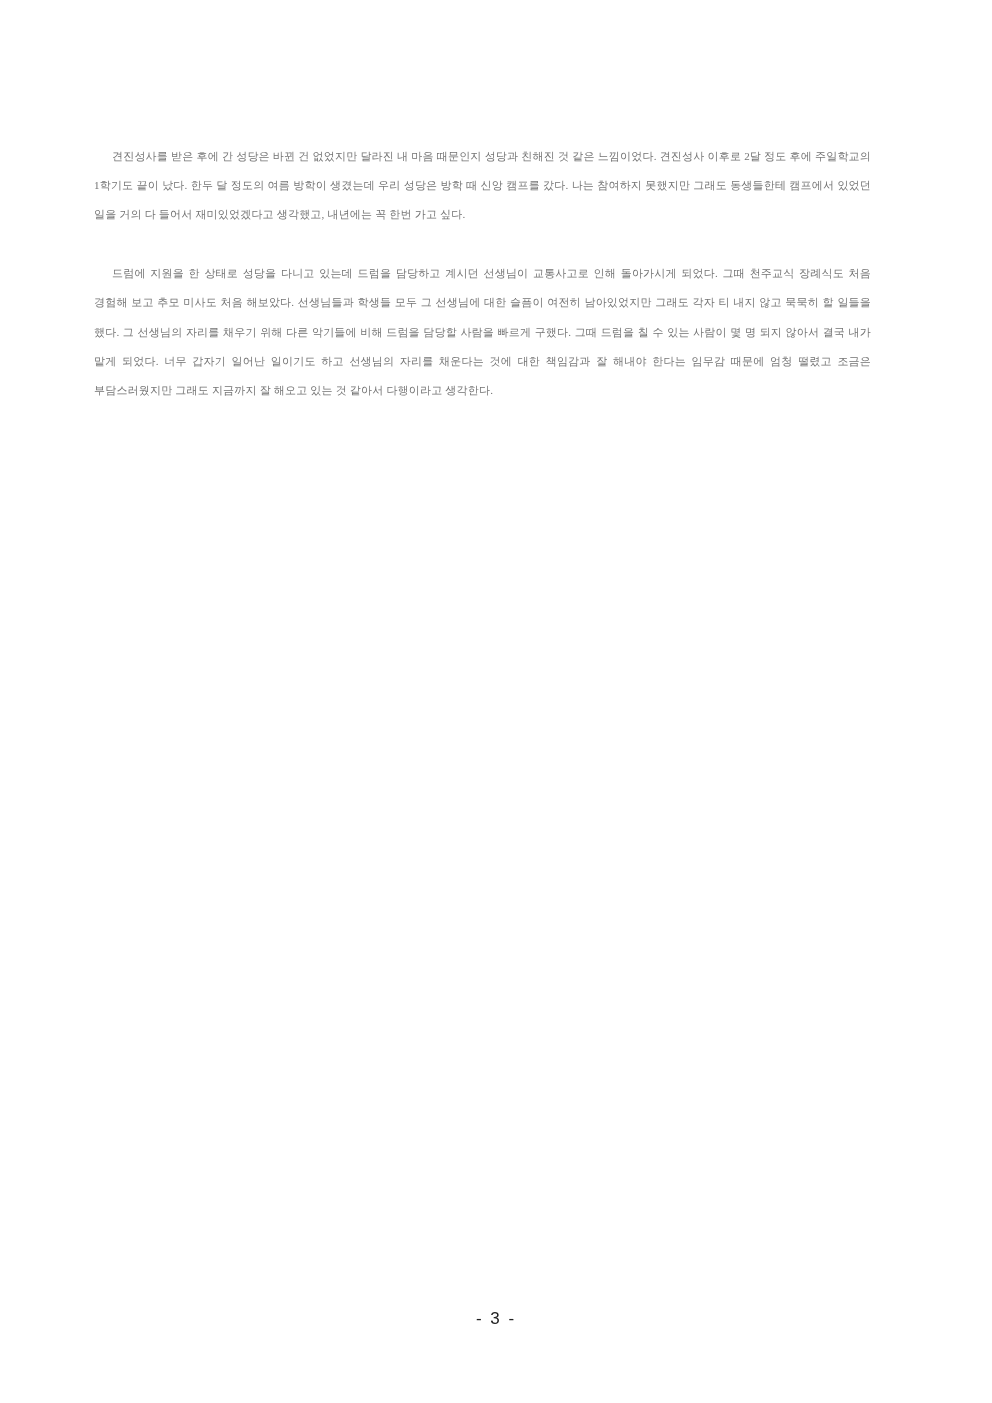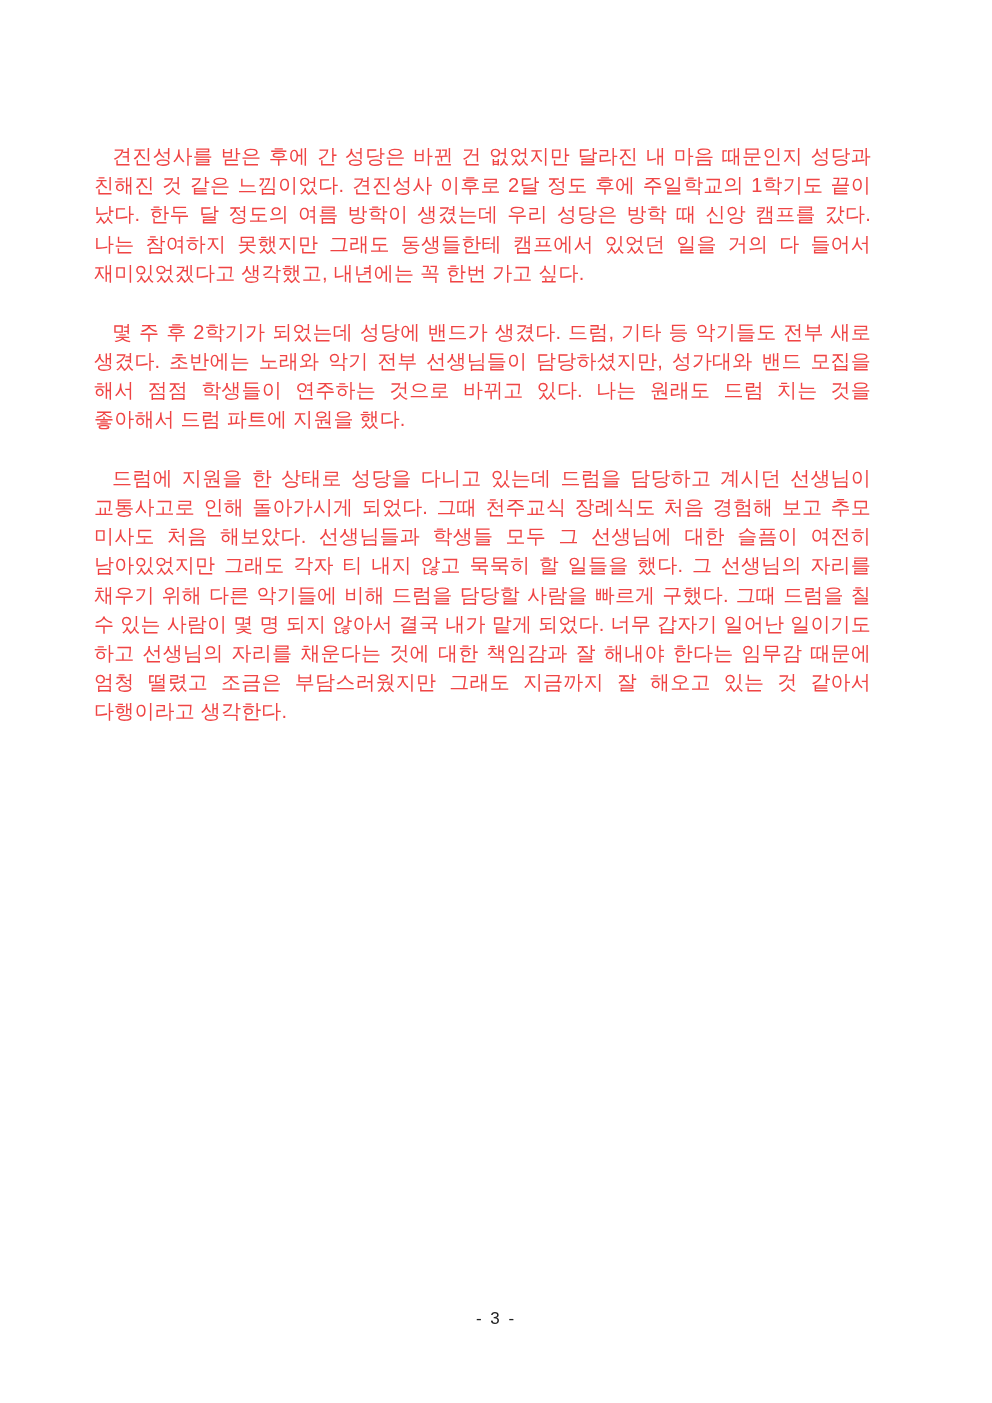--- a/index.html
+++ b/index.html
@@ -2,39 +2,38 @@
 <html><head>
 <meta charset="utf-8">
 <style>
   html, body { margin: 0; padding: 0; background: #ffffff; }
   body { width: 992px; height: 1403px; position: relative; overflow: hidden; }
   .page {
     position: absolute; left: 0; top: 0; width: 992px; height: 1403px; background: #fff;
   }
   .content {
     position: absolute; left: 94px; top: 142px; width: 777px;
-    font-family: Liberation Sans, sans-serif;
-    font-size: 20px; line-height: 29.2px; color: #ef4444;
+    font-family: Liberation Serif, serif;
+    font-size: 11px; line-height: 29.2px; color: #737373;
     letter-spacing: 0.2px;
   }
   .para {
     margin: 0 0 29.5px 0;
     text-align: justify;
     text-indent: 18px;
     word-break: keep-all;
   }
   .page-number {
     position: absolute; left: 0; width: 992px; top: 1309px; text-align: center;
     font-family: "Liberation Sans", "DejaVu Sans", sans-serif;
     font-size: 17px; color: #222; letter-spacing: 2px;
   }
 </style>
 </head>
 <body>
 
 <div class="page">
   <div class="content">
     <p class="para">견진성사를 받은 후에 간 성당은 바뀐 건 없었지만 달라진 내 마음 때문인지 성당과 친해진 것 같은 느낌이었다. 견진성사 이후로 2달 정도 후에 주일학교의 1학기도 끝이 났다. 한두 달 정도의 여름 방학이 생겼는데 우리 성당은 방학 때 신앙 캠프를 갔다. 나는 참여하지 못했지만 그래도 동생들한테 캠프에서 있었던 일을 거의 다 들어서 재미있었겠다고 생각했고, 내년에는 꼭 한번 가고 싶다.</p>
-    <p class="para">몇 주 후 2학기가 되었는데 성당에 밴드가 생겼다. 드럼, 기타 등 악기들도 전부 새로 생겼다. 초반에는 노래와 악기 전부 선생님들이 담당하셨지만, 성가대와 밴드 모집을 해서 점점 학생들이 연주하는 것으로 바뀌고 있다. 나는 원래도 드럼 치는 것을 좋아해서 드럼 파트에 지원을 했다.</p>
     <p class="para">드럼에 지원을 한 상태로 성당을 다니고 있는데 드럼을 담당하고 계시던 선생님이 교통사고로 인해 돌아가시게 되었다. 그때 천주교식 장례식도 처음 경험해 보고 추모 미사도 처음 해보았다. 선생님들과 학생들 모두 그 선생님에 대한 슬픔이 여전히 남아있었지만 그래도 각자 티 내지 않고 묵묵히 할 일들을 했다. 그 선생님의 자리를 채우기 위해 다른 악기들에 비해 드럼을 담당할 사람을 빠르게 구했다. 그때 드럼을 칠 수 있는 사람이 몇 명 되지 않아서 결국 내가 맡게 되었다. 너무 갑자기 일어난 일이기도 하고 선생님의 자리를 채운다는 것에 대한 책임감과 잘 해내야 한다는 임무감 때문에 엄청 떨렸고 조금은 부담스러웠지만 그래도 지금까지 잘 해오고 있는 것 같아서 다행이라고 생각한다.</p>
   </div>
   <div class="page-number">- 3 -</div>
 </div>
 
 </body></html>

